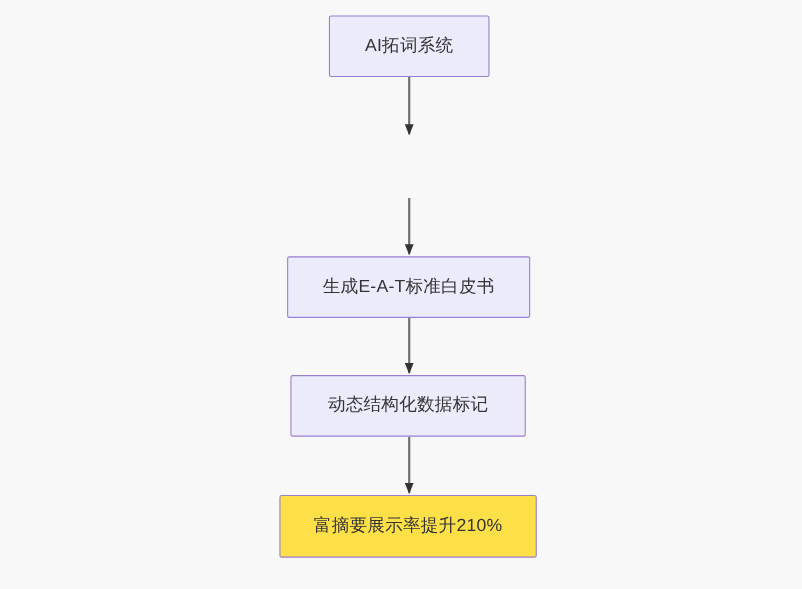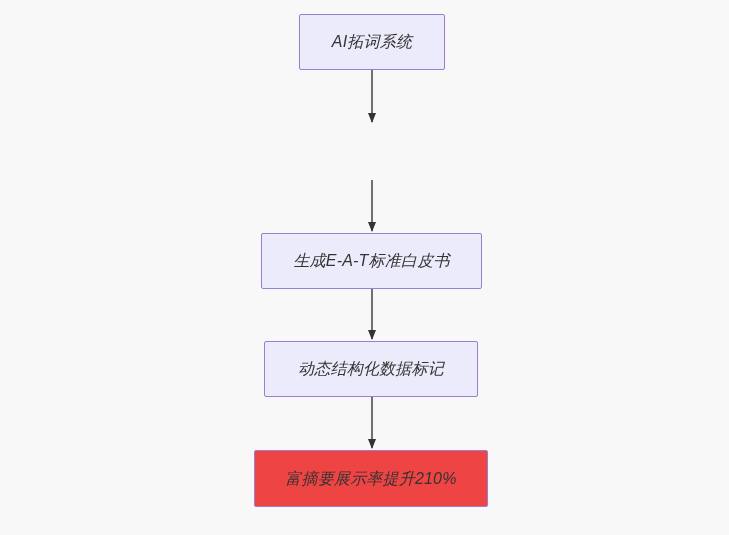--- a/index.html
+++ b/index.html
@@ -29,21 +29,20 @@
   .node {
     position: absolute;
     box-sizing: border-box;
     display: flex;
     align-items: center;
     justify-content: center;
     background: #ecebfb;
     border: 1px solid #9a7fd1;
     border-radius: 2px;
     z-index: 2;
-    font-style: italic;
   }
   .node-label {
     color: #333333;
     font-size: 16px;
     line-height: 1.2;
     letter-spacing: 0.2px;
     white-space: nowrap;
     text-align: center;
   }
 </style>
@@ -78,17 +77,17 @@
 
 
   <div class="node" style="left: 261px; top: 233px; width: 221px; height: 56px; background: rgb(236, 235, 251); border-color: rgb(154, 127, 209);">
     <span class="node-label" style="color: rgb(51, 51, 51);">生成E-A-T标准白皮书</span>
   </div>
 
   <div class="node" style="left: 264px; top: 341px; width: 214px; height: 56px; background: rgb(236, 235, 251); border-color: rgb(154, 127, 209);">
     <span class="node-label" style="color: rgb(51, 51, 51);">动态结构化数据标记</span>
   </div>
 
-  <div class="node" style="left: 254px; top: 450px; width: 234px; height: 57px; background: #ef4444; border-color: rgb(154, 127, 209);">
+  <div class="node" style="left: 254px; top: 450px; width: 234px; height: 57px; background: #fde047; border-color: rgb(154, 127, 209);">
     <span class="node-label" style="color: rgb(51, 51, 51);">富摘要展示率提升210%</span>
   </div>
 
 </div>
 
 </body></html>

